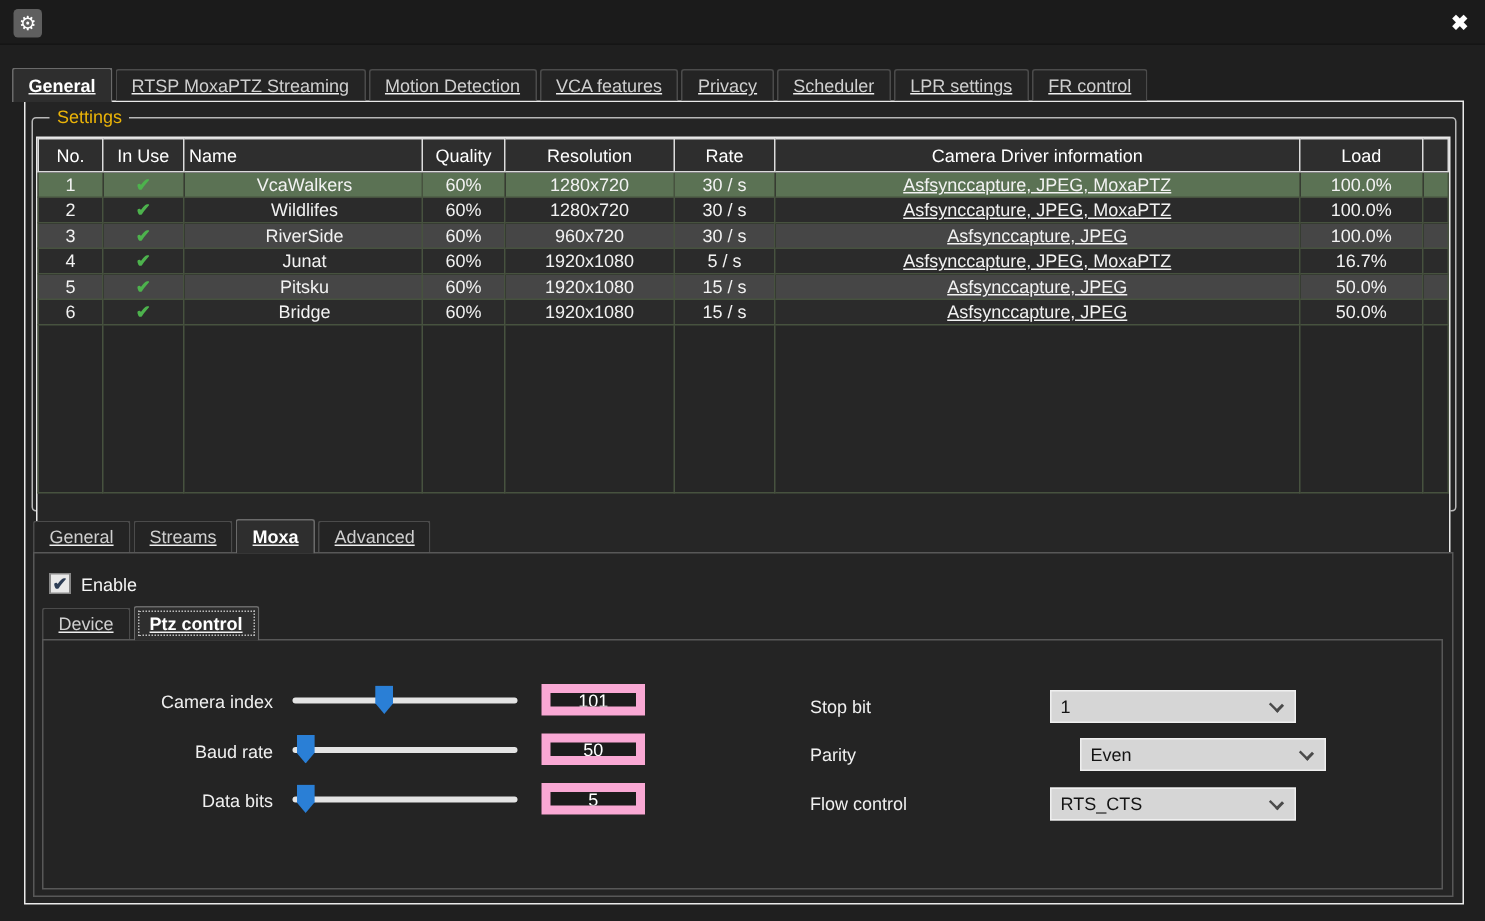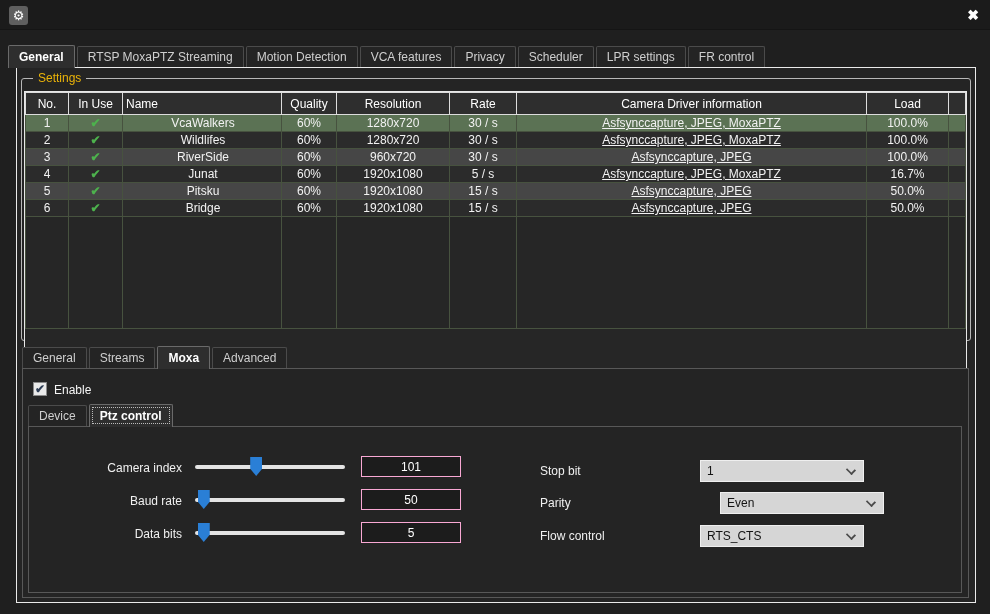--- a/index.html
+++ b/index.html
@@ -9,21 +9,21 @@
     background:#1f1f1f; color:#f0f0f0;
     font-family:"Liberation Sans", sans-serif; font-size:12px;
   }
   
   .titlebar { position:absolute; left:0; top:0; width:990px; height:30px; background:#1b1b1b; border-bottom:1px solid #151515; }
   .app-icon { position:absolute; left:9px; top:6px; width:19px; height:19px; background:#5f5f5f; border-radius:3px; color:#fff; font-size:13px; line-height:19px; text-align:center; }
   .win-title { position:absolute; left:37px; top:0; line-height:30px; font-size:12px; color:#f5f5f5; font-weight:bold; }
   .win-close { position:absolute; right:11px; top:0; line-height:30px; font-size:14px; font-weight:bold; color:#fff; cursor:pointer; }
 
   
-  .tabstrip { position:absolute; display:flex; align-items:flex-end; height:23px; z-index:5; }
+  .tabstrip { position:absolute; display:flex; align-items:flex-end; height:23px; z-index:5;text-decoration:underline; }
   .tab {
     background:#242424; border:1px solid #4b4b4b; border-bottom:none;
     color:#cfcfcf; padding:0 10px; height:21px; line-height:20px; margin-bottom:1px;
     margin-right:2px; border-radius:2px 2px 0 0; white-space:nowrap; cursor:pointer;
   }
   .tab.sel {
     background:#2e2e2e; color:#ffffff; font-weight:bold; height:23px; line-height:22px;
     margin-bottom:0; border-color:#6a6a6a; z-index:6;
   }
   .tab.focus-dotted { outline:1px dotted #bbbbbb; outline-offset:-4px; }
@@ -62,22 +62,22 @@
 
   
   .fld-label { position:absolute; width:142px; text-align:right; color:#f0f0f0; }
   .slider { position:absolute; left:195px; width:150px; height:19px; cursor:pointer; }
   .slider .track { position:absolute; left:0; right:0; top:8px; height:4px; background:#e4e4e4; border-radius:2px; }
   .slider .thumb {
     position:absolute; top:0; width:12px; height:19px; background:#2a7fd6;
     clip-path:polygon(0 0, 100% 0, 100% 62%, 50% 100%, 0 62%);
   }
   .valbox {
-    position:absolute; left:361px; width:100px; height:21px; background:#1c1c1c;
-    border:1px solid #f9a8d4; color:#fff; text-align:center; font-size:12px;
+    position:absolute; left:361px; width:69px; height:21px; background:#1c1c1c;
+    border:6px solid #f9a8d4; color:#fff; text-align:center; font-size:12px;
     font-family:"Liberation Sans", sans-serif; padding:0;
   }
   .dd-label { position:absolute; width:150px; text-align:left; left:540px; color:#f0f0f0; }
   .dropdown {
     position:absolute; left:700px; width:164px; height:22px; background:#d6d6d6;
     border:1px solid #efefef; color:#141414; display:flex; align-items:center;
     padding-left:6px; cursor:pointer;
   }
   .dd-chevron { position:absolute; right:8px; top:6px; width:8px; height:8px; border-right:2px solid #4a4a4a; border-bottom:2px solid #4a4a4a; transform:rotate(45deg) scale(1,.8); transform-origin:center; margin-top:-1px; }
 </style>

